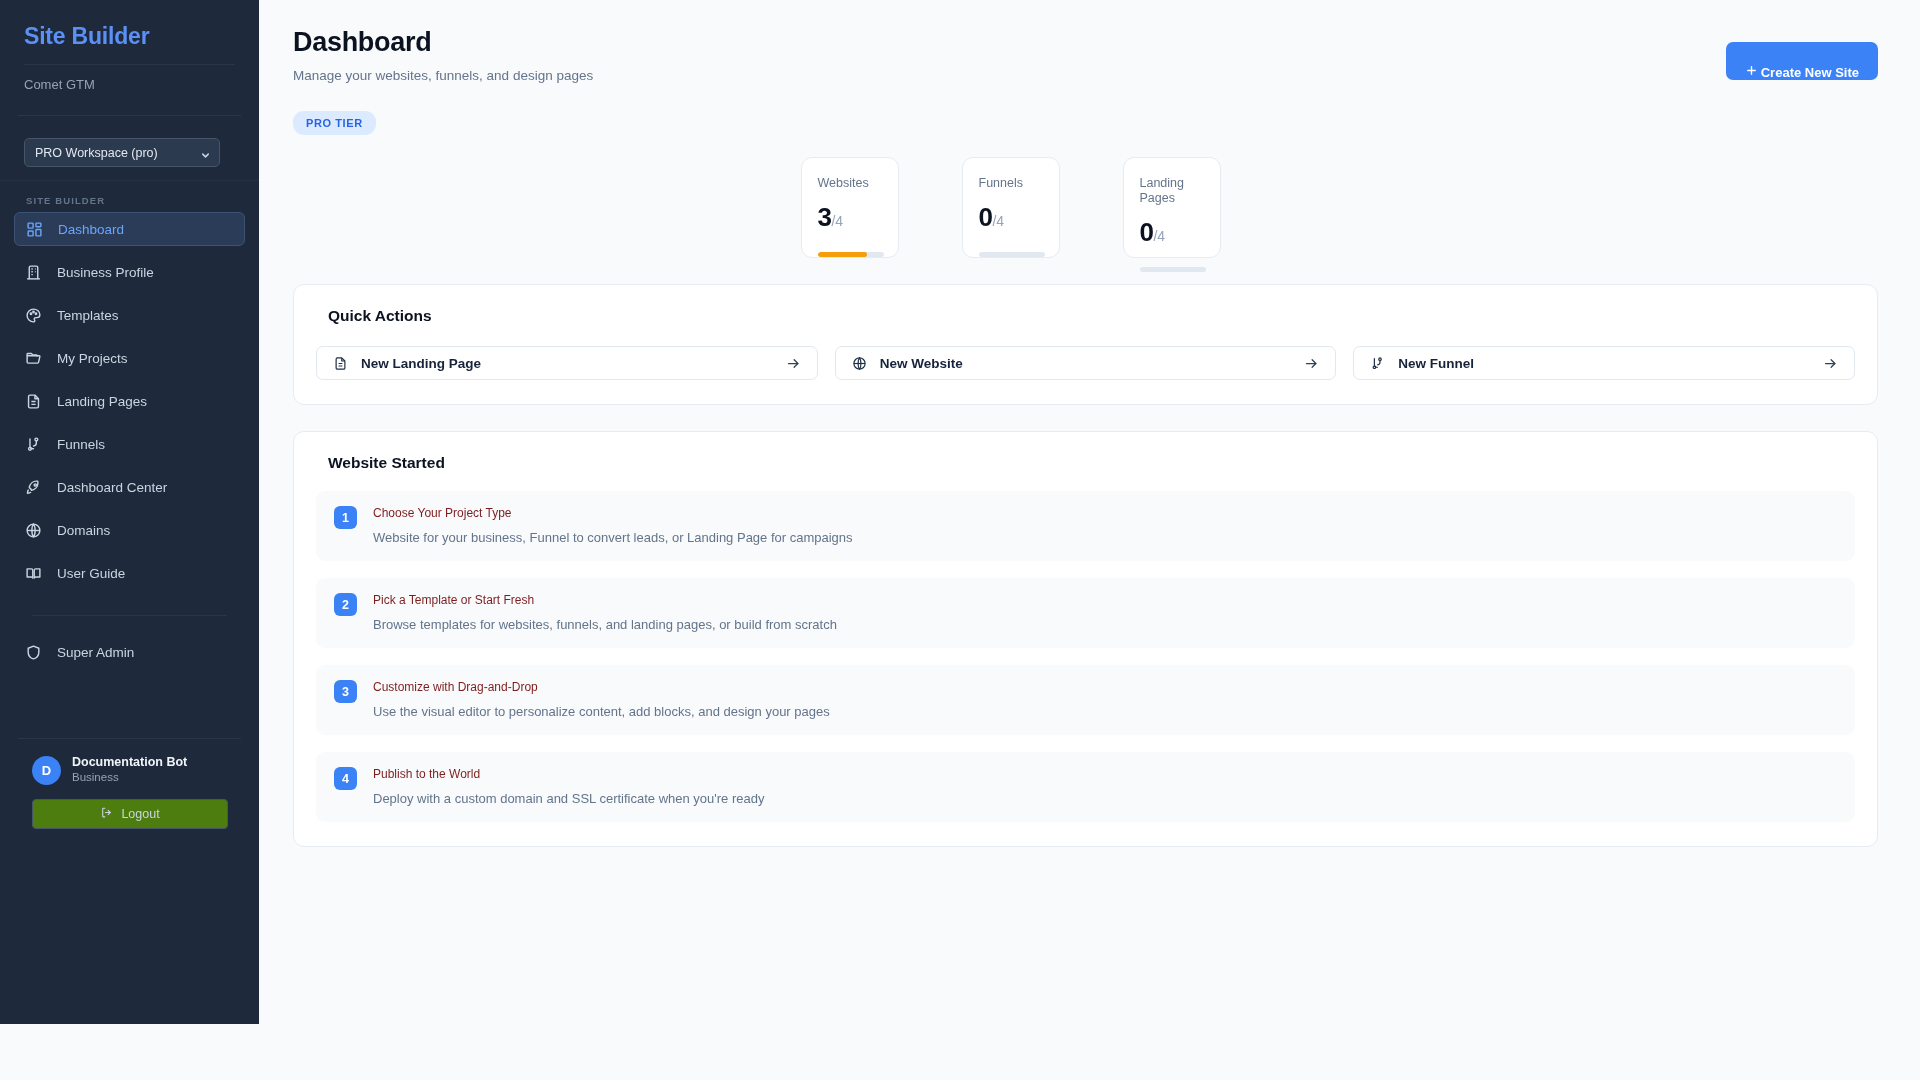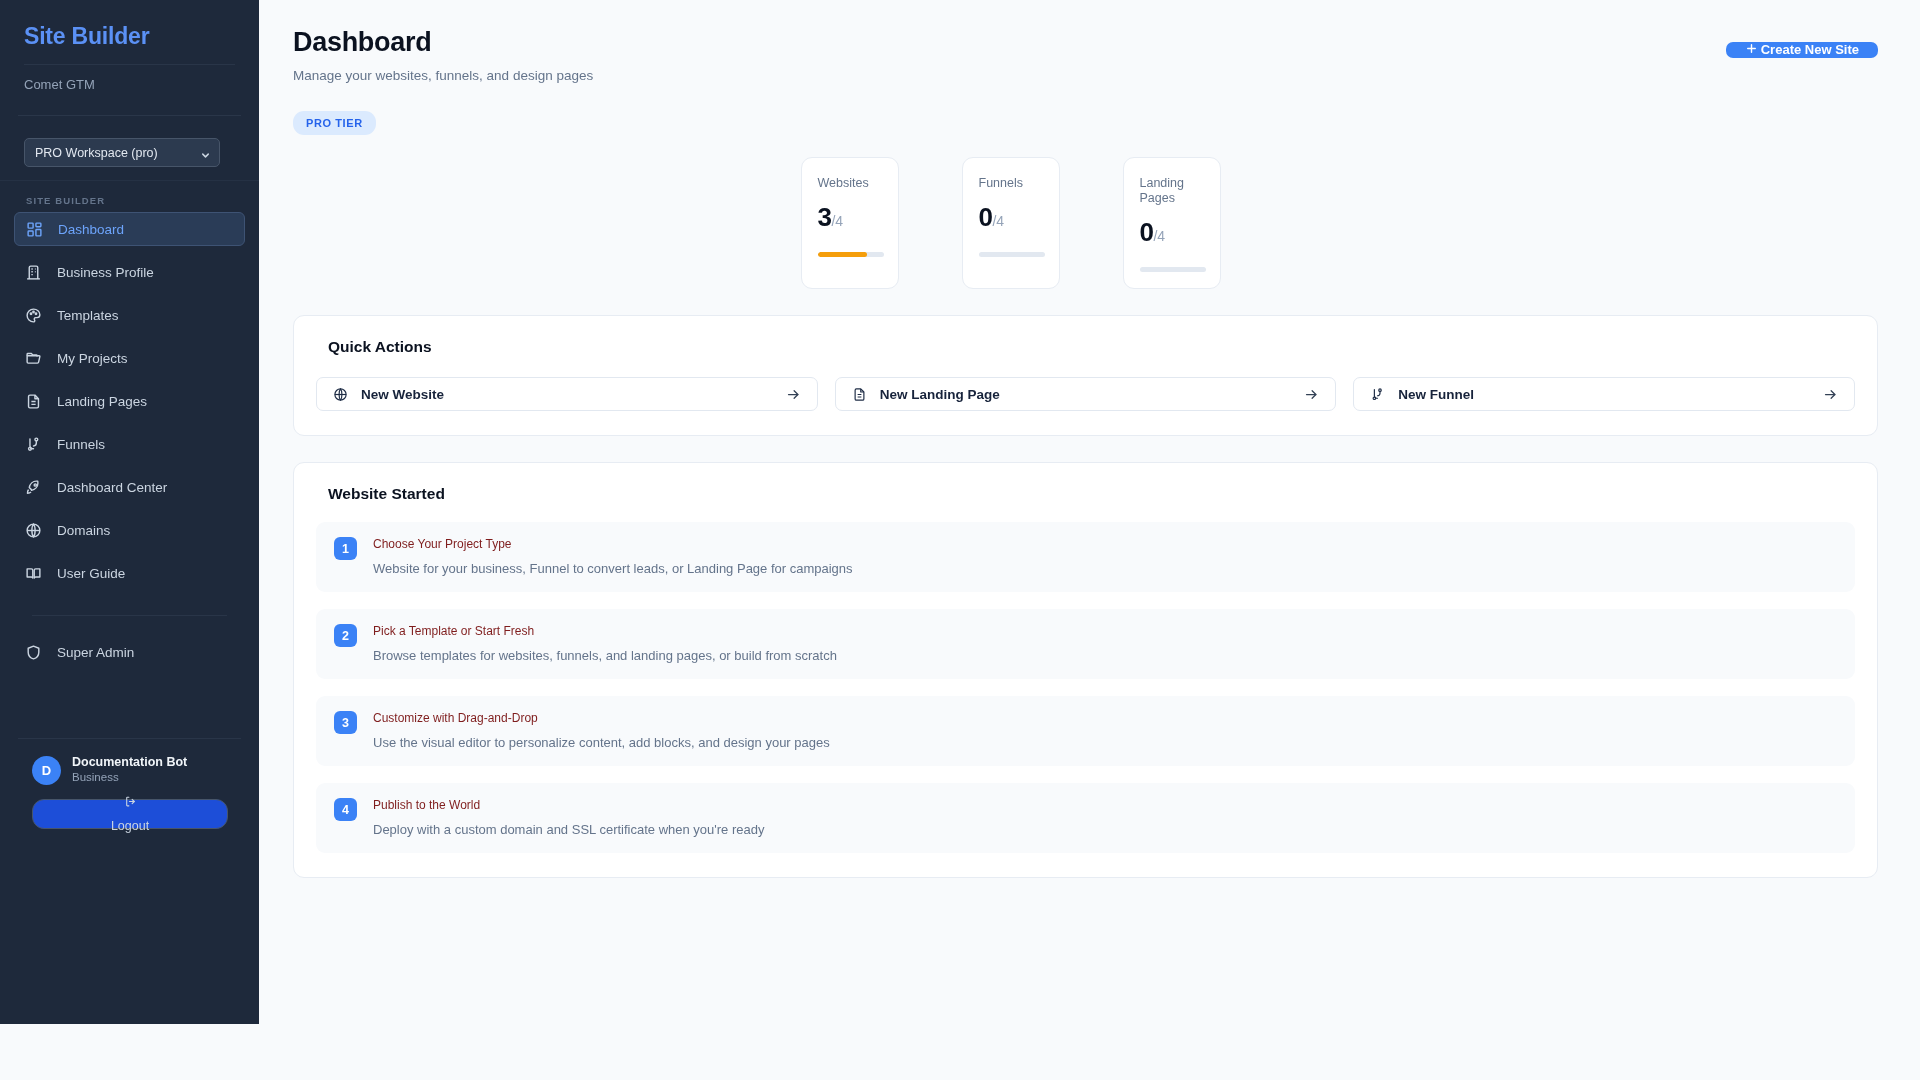--- a/index.html
+++ b/index.html
@@ -137,57 +137,56 @@
     display: flex;
     align-items: center;
     justify-content: center;
   }
   .sb-user-name { font-size: 12.5px; font-weight: bold; color: #f1f5f9; line-height: 15px; }
   .sb-user-role { font-size: 11.5px; color: #94a3b8; line-height: 15px; }
   .sb-logout-wrap { padding: 14px 24px 0 32px; }
   .sb-logout {
     width: 196px;
     height: 30px;
-    background: #1d4ed8;
+    background: #4d7c0f;
     border: 1px solid #475569;
-    border-radius: 12px;
+    border-radius: 4px;
     color: #cbd5e1;
     font-family: "Liberation Sans", sans-serif;
     font-size: 12.5px;
     display: flex;
     align-items: center;
     justify-content: center;
     gap: 8px;
     cursor: pointer;
-    flex-direction: column;
   }
   .sb-logout svg { width: 13px; height: 13px; }
 
   
   #main {
     flex: 1;
     height: 1080px;
     overflow: hidden;
     padding: 26px 42px 0 34px;
     position: relative;
   }
   .page-head { display: flex; align-items: flex-start; justify-content: space-between; }
   .page-title { font-size: 27px; font-weight: bold; color: #0b1220; letter-spacing: -0.3px; line-height: 32px; }
   .page-sub { font-size: 13.5px; color: #64748b; padding-top: 10px; }
   .btn-primary {
     background: #3b82f6;
     color: #fff;
     border: none;
     border-radius: 7px;
-    height: 16px;
+    height: 38px;
     padding: 0 19px;
     font-family: "Liberation Sans", sans-serif;
     font-size: 13px;
     font-weight: bold;
-    display: flex; align-items: flex-start; gap: 3px;
+    display: flex; align-items: flex-end; gap: 3px;
     cursor: pointer;
     margin-top: 16px;
   }
   .btn-primary svg { width: 13px; height: 13px; }
 
   .tier-badge {
     display: inline-block;
     margin-top: 28px;
     background: #dbeafe;
     color: #2563eb;
@@ -201,21 +200,21 @@
   
   .stats-row {
     display: flex;
     gap: 63px;
     justify-content: center;
     margin-top: 22px;
     padding-right: 150px;
   }
   .stat-card {
     width: 98px;
-    height: 132px;
+    height: 101px;
     background: #fff;
     border: 1px solid #e7ecf3;
     border-radius: 11px;
     padding: 18px 14px 15px 16px;
   }
   .stat-label { font-size: 12.5px; color: #64748b; line-height: 15px; }
   .stat-value { margin-top: 13px; line-height: 26px; }
   .stat-value .num { font-size: 26px; font-weight: bold; color: #0b1220; letter-spacing: -0.5px; }
   .stat-value .den { font-size: 14px; color: #94a3b8; }
   .stat-bar {
@@ -501,44 +500,44 @@
     </div>
 
   </div>
 
   <section class="panel">
     <div class="panel-title">Quick Actions</div>
     <div class="qa-row">
 
       <button class="qa-btn">
         <span class="ico">
+          <svg viewBox="0 0 24 24" fill="none" stroke="currentColor" stroke-width="1.9" stroke-linejoin="round">
+              <path d="M14 3H7a2 2 0 0 0-2 2v14a2 2 0 0 0 2 2h10a2 2 0 0 0 2-2V8z"></path>
+              <polyline points="14 3 14 8 19 8"></polyline>
+              <path d="M9 12h6M9 16h6"></path>
+            </svg>
+        </span>
+        <span>New Landing Page</span>
+        <span class="arrow">
+          <svg viewBox="0 0 24 24" fill="none" stroke="currentColor" stroke-width="2" stroke-linecap="round" stroke-linejoin="round">
+              <path d="M4 12h15"></path>
+              <polyline points="13 6 19 12 13 18"></polyline>
+            </svg>
+        </span>
+      </button>
+
+      <button class="qa-btn">
+        <span class="ico">
           <svg viewBox="0 0 24 24" fill="none" stroke="currentColor" stroke-width="1.9">
               <circle cx="12" cy="12" r="9"></circle>
               <path d="M3 12h18"></path>
               <path d="M12 3c3 3.2 3 14.8 0 18C9 17.8 9 6.2 12 3z"></path>
             </svg>
         </span>
         <span>New Website</span>
-        <span class="arrow">
-          <svg viewBox="0 0 24 24" fill="none" stroke="currentColor" stroke-width="2" stroke-linecap="round" stroke-linejoin="round">
-              <path d="M4 12h15"></path>
-              <polyline points="13 6 19 12 13 18"></polyline>
-            </svg>
-        </span>
-      </button>
-
-      <button class="qa-btn">
-        <span class="ico">
-          <svg viewBox="0 0 24 24" fill="none" stroke="currentColor" stroke-width="1.9" stroke-linejoin="round">
-              <path d="M14 3H7a2 2 0 0 0-2 2v14a2 2 0 0 0 2 2h10a2 2 0 0 0 2-2V8z"></path>
-              <polyline points="14 3 14 8 19 8"></polyline>
-              <path d="M9 12h6M9 16h6"></path>
-            </svg>
-        </span>
-        <span>New Landing Page</span>
         <span class="arrow">
           <svg viewBox="0 0 24 24" fill="none" stroke="currentColor" stroke-width="2" stroke-linecap="round" stroke-linejoin="round">
               <path d="M4 12h15"></path>
               <polyline points="13 6 19 12 13 18"></polyline>
             </svg>
         </span>
       </button>
 
       <button class="qa-btn">
         <span class="ico">

